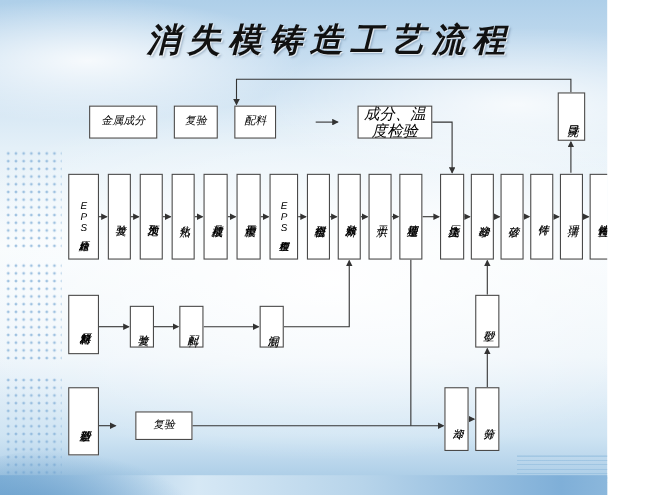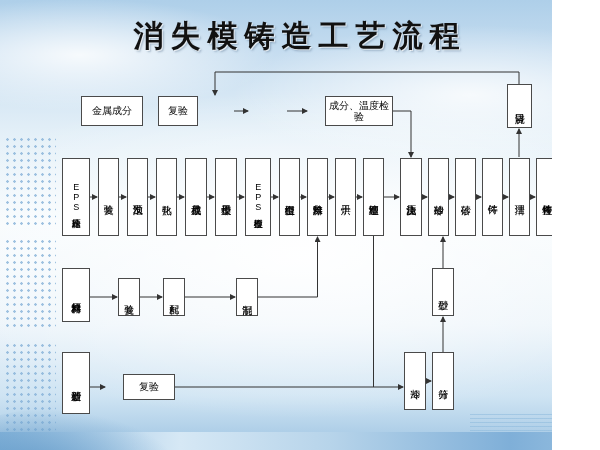--- a/index.html
+++ b/index.html
@@ -4,35 +4,36 @@
 <style>
   html,body{margin:0;padding:0;}
   body{font-family:"Liberation Sans",sans-serif;}
   .slide{
     position:relative;width:552px;height:450px;overflow:hidden;
     background:
       radial-gradient(ellipse 280px 80px at 80px 55px, rgba(255,255,255,.85), rgba(255,255,255,0) 70%),
       radial-gradient(ellipse 340px 100px at 470px 95px, rgba(255,255,255,.8), rgba(255,255,255,0) 70%),
       radial-gradient(ellipse 520px 210px at 300px 255px, rgba(255,255,255,.95), rgba(255,255,255,0) 78%),
       linear-gradient(180deg,#aecfe9 0%,#c6ddf0 12%,#e4f0f8 30%,#f7fbfd 50%,#ecf4fa 72%,#cfe4f3 88%,#9ec4e2 100%);
+    font-style: italic;
   }
   .title{
     position:absolute;top:16px;left:0;width:600px;text-align:center;
     font-size:30px;font-weight:bold;letter-spacing:7px;color:#111;
     text-shadow:1px 1px 0 rgba(255,255,255,.7),2px 2px 2px rgba(60,90,120,.35);
   }
   .box{
     position:absolute;background:#fff;border:1px solid #4a4a4a;box-sizing:border-box;
     display:flex;align-items:center;justify-content:center;
     font-size:10px;color:#000;text-align:center;line-height:1.15;z-index:3;
   }
   .hbox{padding:1px 3px;margin-left:17px;}
   .vbox{writing-mode:vertical-rl;text-orientation:upright;padding:2px 1px;}
   .tiny{font-size:9px;}
-  .small{font-size:10px;}
+  .small{font-size:14px;}
   .connectors{position:absolute;left:0;top:0;z-index:2;}
   .dots{
     position:absolute;z-index:1;
     background-image:radial-gradient(circle, rgba(130,175,215,.75) 1.1px, transparent 1.5px);
     background-size:7px 7px;
   }
   .stripes{
     position:absolute;z-index:1;
     background:repeating-linear-gradient(180deg, rgba(140,185,220,.55) 0 1px, transparent 1px 4px);
   }
@@ -104,20 +105,21 @@
       <path d="M158 387 H403" marker-end="url(#ah)"></path>
       <path d="M373.5 236 V387"></path>
       <path d="M426 381 H431" marker-end="url(#ah)"></path>
       <path d="M443 352 V317" marker-end="url(#ah)"></path>
       <path d="M443 268 V237" marker-end="url(#ah)"></path>
     </g>
   </svg>
 
   <div class="box hbox" style="left:64px;top:96px;width:62px;height:30px">金属成分</div>
   <div class="box hbox" style="left:141px;top:96px;width:40px;height:30px">复验</div>
+  <div class="box hbox" style="left:196px;top:96px;width:38px;height:30px">配料</div>
   <div class="box hbox small" style="left:308px;top:96px;width:68px;height:30px">成分、温度检验</div>
   <div class="box vbox" style="left:507px;top:84px;width:25px;height:44px">浇冒口</div>
 
   <div class="box vbox tiny" style="left:62px;top:158px;width:28px;height:78px">EPS原始珠粒</div>
   <div class="box vbox" style="left:98px;top:158px;width:21px;height:78px">复验</div>
   <div class="box vbox" style="left:127px;top:158px;width:21px;height:78px">预发泡</div>
   <div class="box vbox" style="left:156px;top:158px;width:21px;height:78px">熟化</div>
   <div class="box vbox" style="left:185px;top:158px;width:22px;height:78px">模具成型</div>
   <div class="box vbox" style="left:215px;top:158px;width:22px;height:78px">模型干燥</div>
   <div class="box vbox tiny" style="left:245px;top:158px;width:26px;height:78px">EPS模型检查</div>

